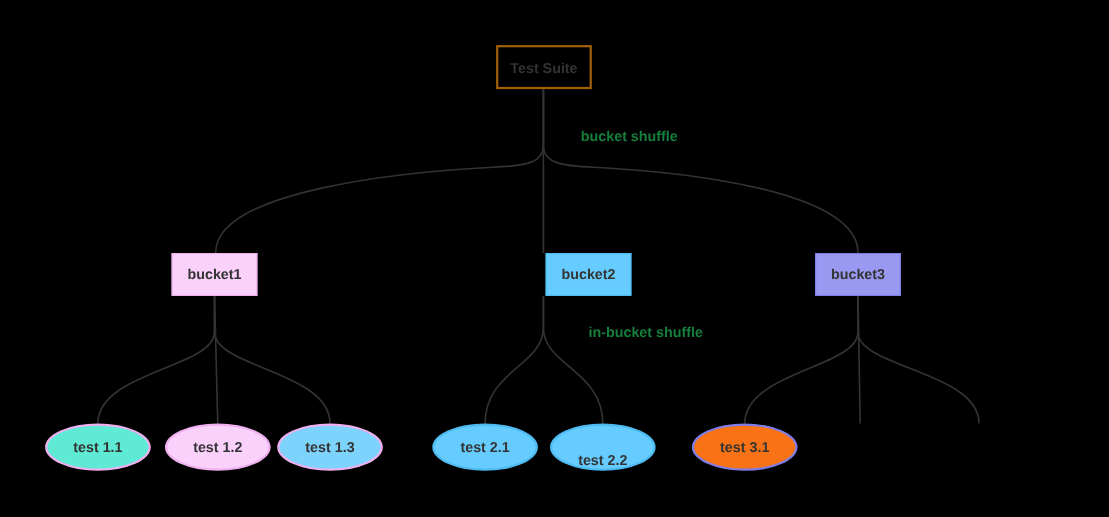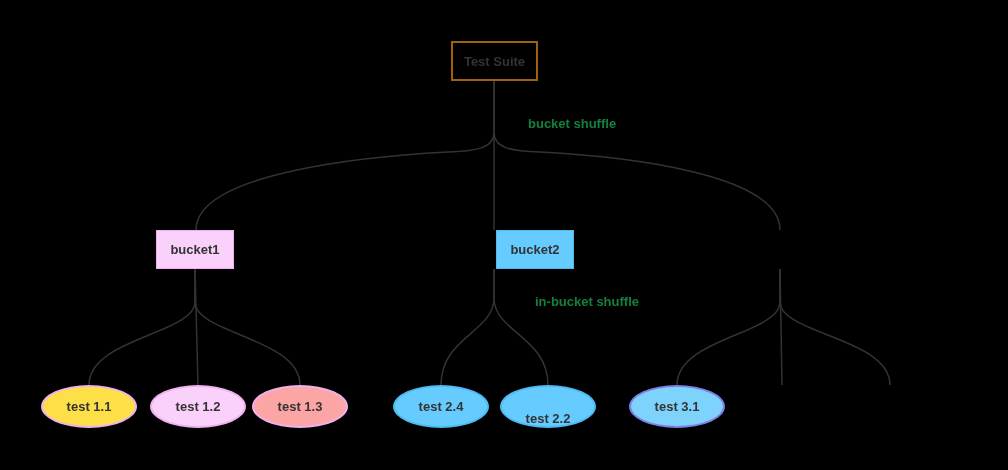--- a/index.html
+++ b/index.html
@@ -101,35 +101,38 @@
   <div class="edge-label pos-label-inbucket-shuffle">in-bucket shuffle</div>
 
   <div class="node node-rect-bucket pos-bucket1" style="background-color: rgb(250, 209, 250); border-color: rgb(240, 176, 240);">
     <span>bucket1</span>
   </div>
 
   <div class="node node-rect-bucket pos-bucket2" style="background-color: rgb(102, 204, 255); border-color: rgb(77, 187, 242);">
     <span>bucket2</span>
   </div>
 
+  <div class="node node-rect-bucket pos-bucket3" style="background-color: rgb(153, 153, 242); border-color: rgb(127, 125, 232);">
+    <span>bucket3</span>
+  </div>
 
-  <div class="node node-ellipse pos-t11" style="background-color: #fde047; border-color: rgb(240, 176, 240);">
+  <div class="node node-ellipse pos-t11" style="background-color: #5eead4; border-color: rgb(240, 176, 240);">
     <span>test 1.1</span>
   </div>
   <div class="node node-ellipse pos-t12" style="background-color: rgb(250, 209, 250); border-color: rgb(240, 176, 240);">
     <span>test 1.2</span>
   </div>
-  <div class="node node-ellipse pos-t13" style="background-color: #fca5a5; border-color: rgb(240, 176, 240);">
+  <div class="node node-ellipse pos-t13" style="background-color: #7dd3fc; border-color: rgb(240, 176, 240);">
     <span>test 1.3</span>
   </div>
 
   <div class="node node-ellipse pos-t21" style="background-color: rgb(102, 204, 255); border-color: rgb(77, 187, 242);">
-    <span>test 2.4</span>
+    <span>test 2.1</span>
   </div>
   <div class="node node-ellipse pos-t22" style="background-color: rgb(102, 204, 255); border-color: rgb(77, 187, 242); align-items: flex-end;">
     <span>test 2.2</span>
   </div>
 
-  <div class="node node-ellipse pos-t31" style="background-color: #7dd3fc; border-color: rgb(127, 125, 232);">
+  <div class="node node-ellipse pos-t31" style="background-color: #f97316; border-color: rgb(127, 125, 232);">
     <span>test 3.1</span>
   </div>
 
 </div>
 
 </body></html>

